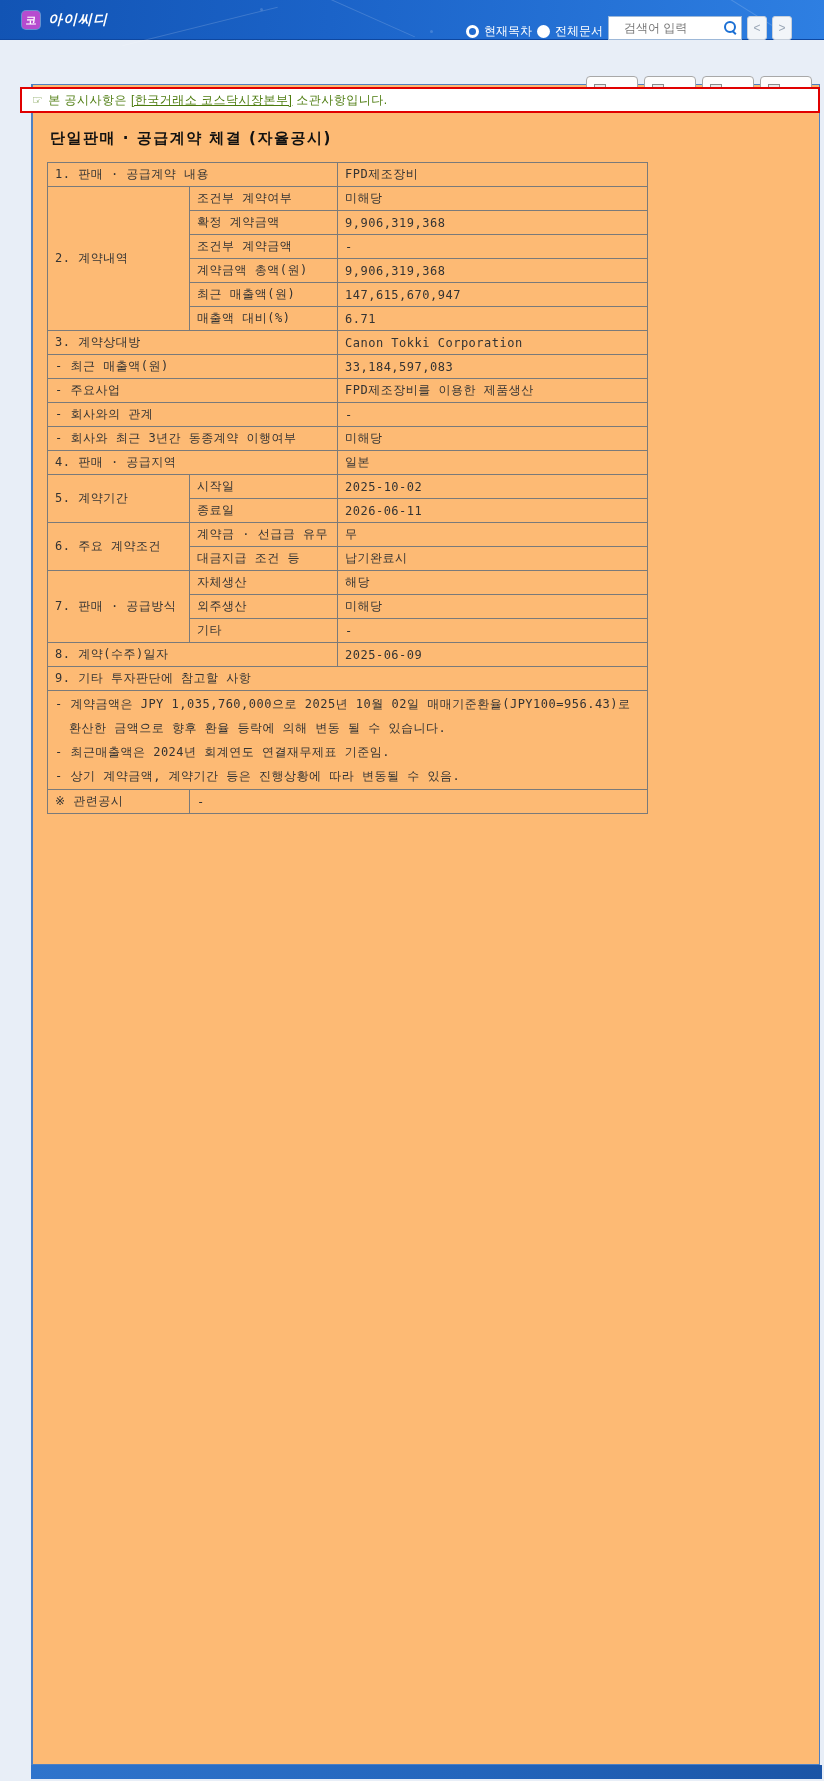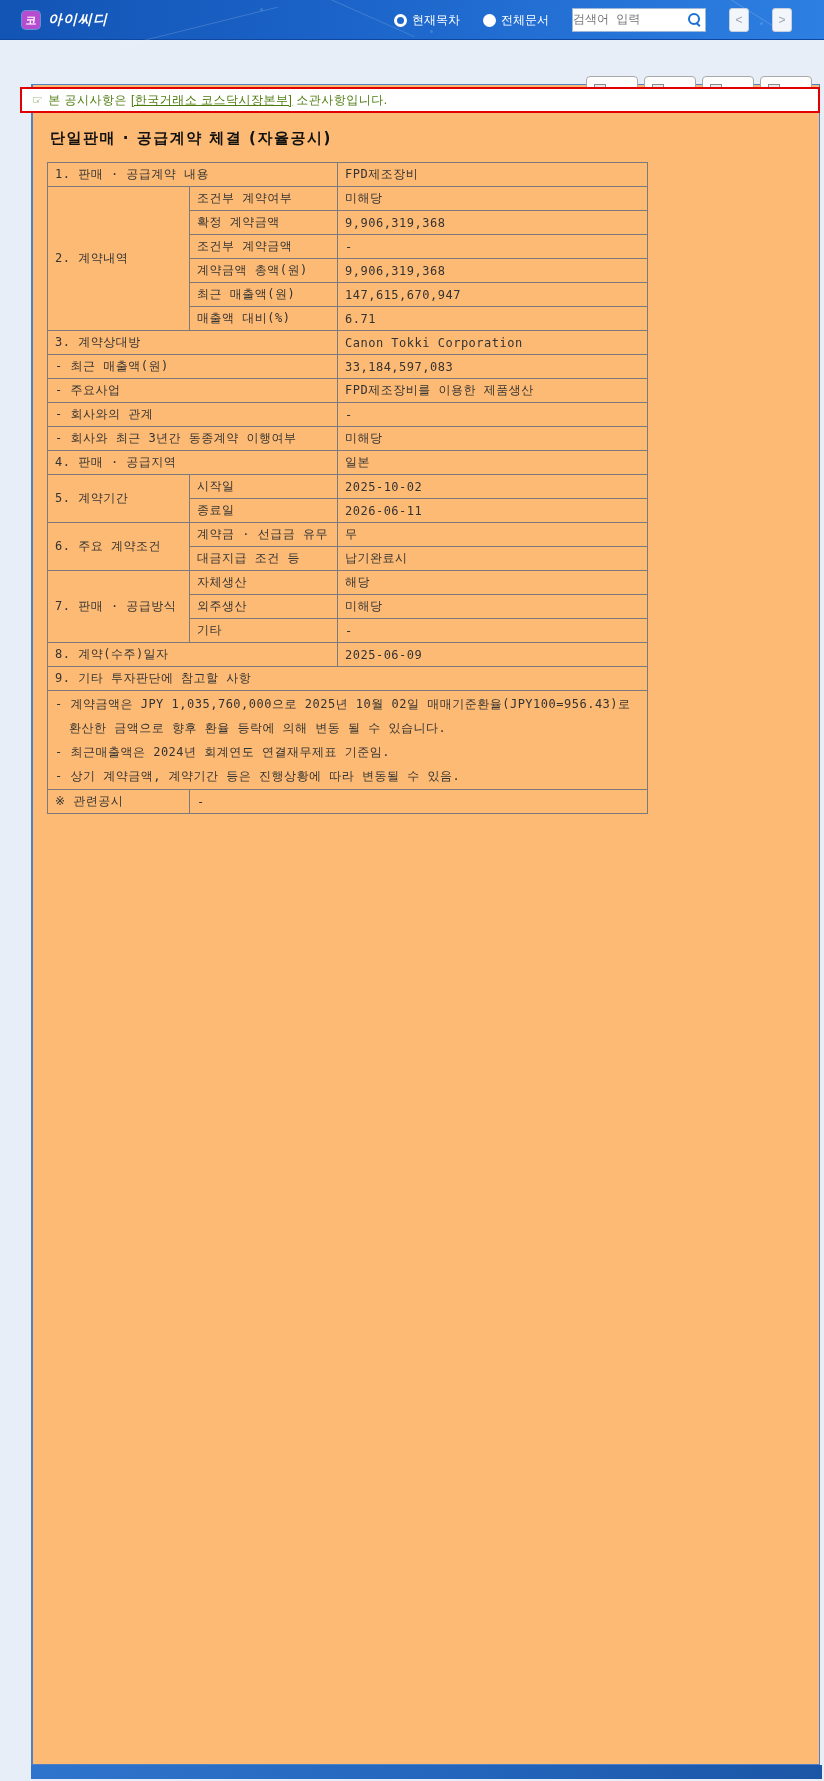--- a/index.html
+++ b/index.html
@@ -16,29 +16,29 @@
   .deco.l3 { width:90px; height:1px; left:700px; top:8px; transform:rotate(32deg); }
   .deco.d1,.deco.d2,.deco.d3 { width:3px; height:3px; border-radius:50%; }
   .deco.d1 { left:260px; top:8px; } .deco.d2 { left:430px; top:30px; } .deco.d3 { left:760px; top:22px; }
 
   .brand { position:absolute; left:22px; top:0; height:40px; display:flex; align-items:center; gap:8px; }
   .badge { display:inline-flex; align-items:center; justify-content:center; width:18px; height:18px;
     background:#b64ccf; color:#fff; font-size:11px; font-weight:bold; border-radius:4px;
     box-shadow:0 0 0 1px rgba(255,255,255,.35); }
   .company { color:#fff; font-size:14px; font-weight:bold; letter-spacing:1px;font-style:italic; }
 
-  .controls { position:absolute; right:32px; top:0; height:40px; display:flex; align-items:center; gap:23px; }
+  .controls { position:absolute; right:32px; top:0; height:40px; display:flex; align-items:flex-end; gap:5px; }
   .radio-wrap { display:flex; align-items:center; gap:5px; cursor:pointer; }
   .radio { width:13px; height:13px; border-radius:50%; }
   .radio.ring { border:3px solid #fff; background:transparent; }
   .radio.fill { background:#fff; }
   .radio-label { color:#fff; font-size:12px; }
   .search-box { position:relative; width:134px; height:24px; background:#fff; border:1px solid #9db8d8; display:flex; align-items:center; }
-  .search-box input { width:104px; height:20px; border:none; outline:none; padding-left:0; font-size:12px; color:#333;
-    font-family:Liberation Mono, monospace; background:transparent; }
+  .search-box input { width:104px; height:20px; border:none; outline:none; padding-left:15px; font-size:12px; color:#333;
+    font-family:Liberation Sans, sans-serif; background:transparent; }
   .search-box input::placeholder { color:#777; }
   .mag { position:absolute; right:6px; top:4px; width:11px; height:11px; cursor:pointer; }
   .mag::before { content:""; position:absolute; left:0; top:0; width:8px; height:8px; border:2px solid #1a6fd4; border-radius:50%; }
   .mag::after { content:""; position:absolute; left:9px; top:9px; width:5px; height:2px; background:#1a6fd4; transform:rotate(45deg); transform-origin:0 0; }
   .nav-btn { width:20px; height:24px; background:#f2f5f9; border:1px solid #c6cfdb; border-radius:3px;
     color:#9aa6b6; font-size:12px; line-height:22px; text-align:center; cursor:pointer; font-family:"Liberation Sans",sans-serif; }
 
   
   .subbar { position:absolute; left:0; top:40px; width:824px; height:44px; background:#e8eef7; z-index:1; }
   .doc-select { position:absolute; left:20px; top:15px; width:250px; height:21px; background:#fff;

